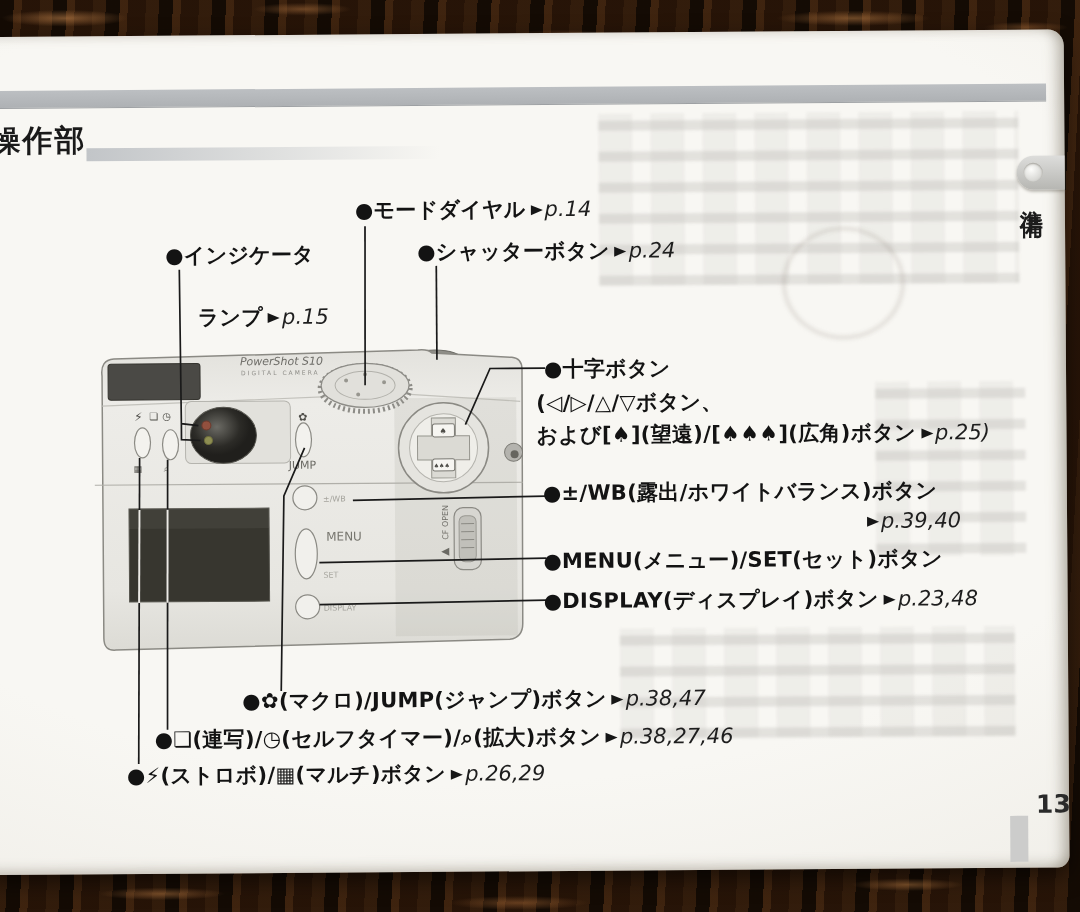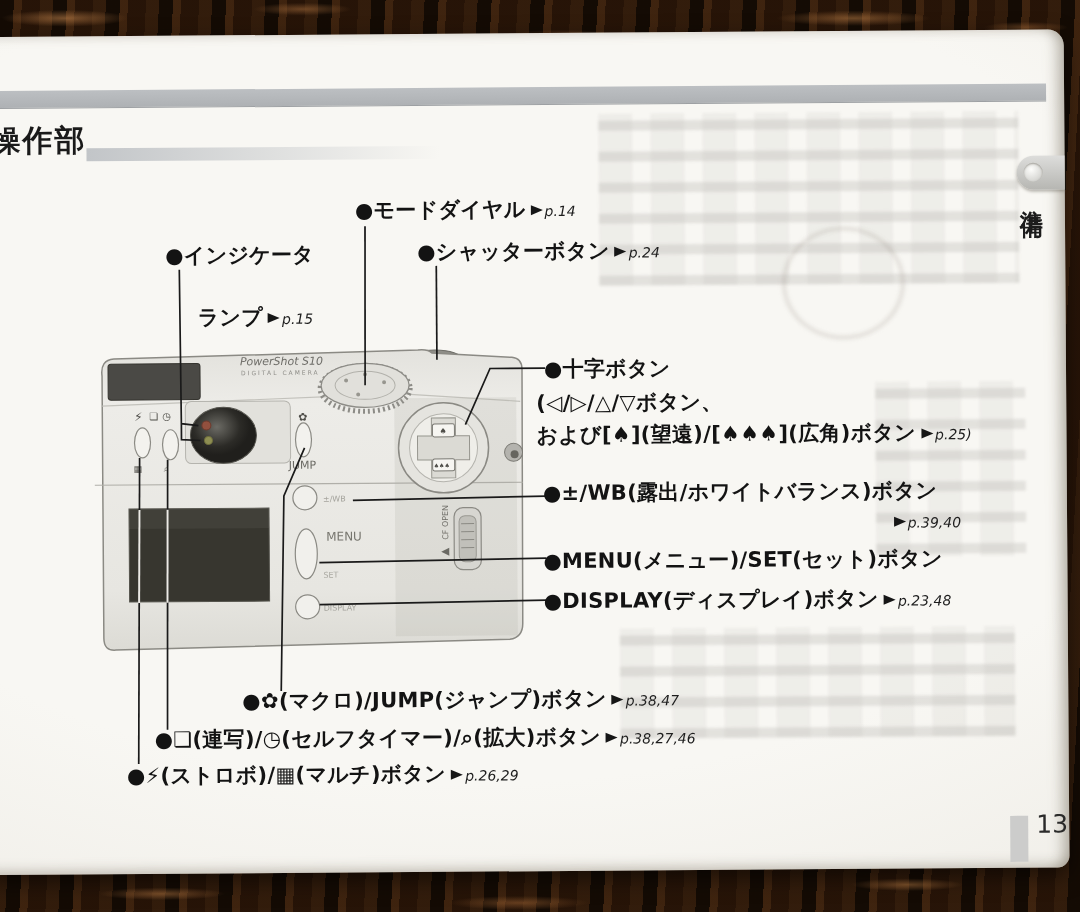--- a/index.html
+++ b/index.html
@@ -34,28 +34,28 @@
   .page-header{left:6px;top:84px;font-size:30px;font-weight:bold;color:#1a1a1a;letter-spacing:2px;white-space:nowrap;}
   .header-rule{left:102px;top:112px;width:372px;height:13px;
     background:linear-gradient(90deg,#c2c5c8 0%,rgba(226,226,224,0) 95%);}
   .side-tab{left:1032px;top:126px;width:48px;height:34px;border-radius:17px 0 0 17px;
     background:linear-gradient(180deg,#dddddb,#b6b6b2);box-shadow:0 2px 3px rgba(90,85,75,.4);}
   .tab-hole{position:absolute;left:7px;top:7px;width:19px;height:19px;border-radius:50%;
     background:radial-gradient(circle at 40% 35%, #fdfdfb, #c6c6c2);box-shadow:inset 0 1px 2px rgba(90,85,75,.5);}
   .side-tab-label{left:1032px;top:162px;writing-mode:vertical-rl;font-size:23px;font-weight:600;
     color:#1c1c1c;letter-spacing:6px;}
   .pagenum-bar{left:1021px;top:786px;width:18px;height:46px;background:#cccccb;}
-  .pagenum{left:1047px;top:780px;font-size:25px;color:#2a2a2a;}
+  .pagenum{left:1047px;top:760px;font-size:25px;color:#2a2a2a;font-weight:bold;}
   .bleed{filter:blur(1.6px);opacity:.55;
     background-image:
       repeating-linear-gradient(90deg, rgba(120,117,112,.14) 0 34px, transparent 34px 52px),
       repeating-linear-gradient(180deg, transparent 0 7px, rgba(120,117,112,.30) 7px 17px, transparent 17px 31px);}
   .bleed-circle{width:116px;height:106px;border:3px solid rgba(150,140,130,.30);border-radius:50%;filter:blur(2px);}
   .co{white-space:nowrap;color:#131313;font-size:21px;font-weight:600;letter-spacing:.3px;}
-  .co .pref{font-style:italic;font-weight:400;font-size:14px;color:#1e1e1e;letter-spacing:0;}
+  .co .pref{font-style:italic;font-weight:400;font-size:21px;color:#1e1e1e;letter-spacing:0;}
   .arr{display:inline-block;width:0;height:0;border-left:12px solid #161616;
     border-top:5.5px solid transparent;border-bottom:5.5px solid transparent;margin:0 2px 1px 5px;}
   .co-ref-right{text-align:right;}
   svg text{font-family:"DejaVu Sans","Liberation Sans",sans-serif;}
 </style>
 </head>
 <body>
 
 <div class="page">
 

